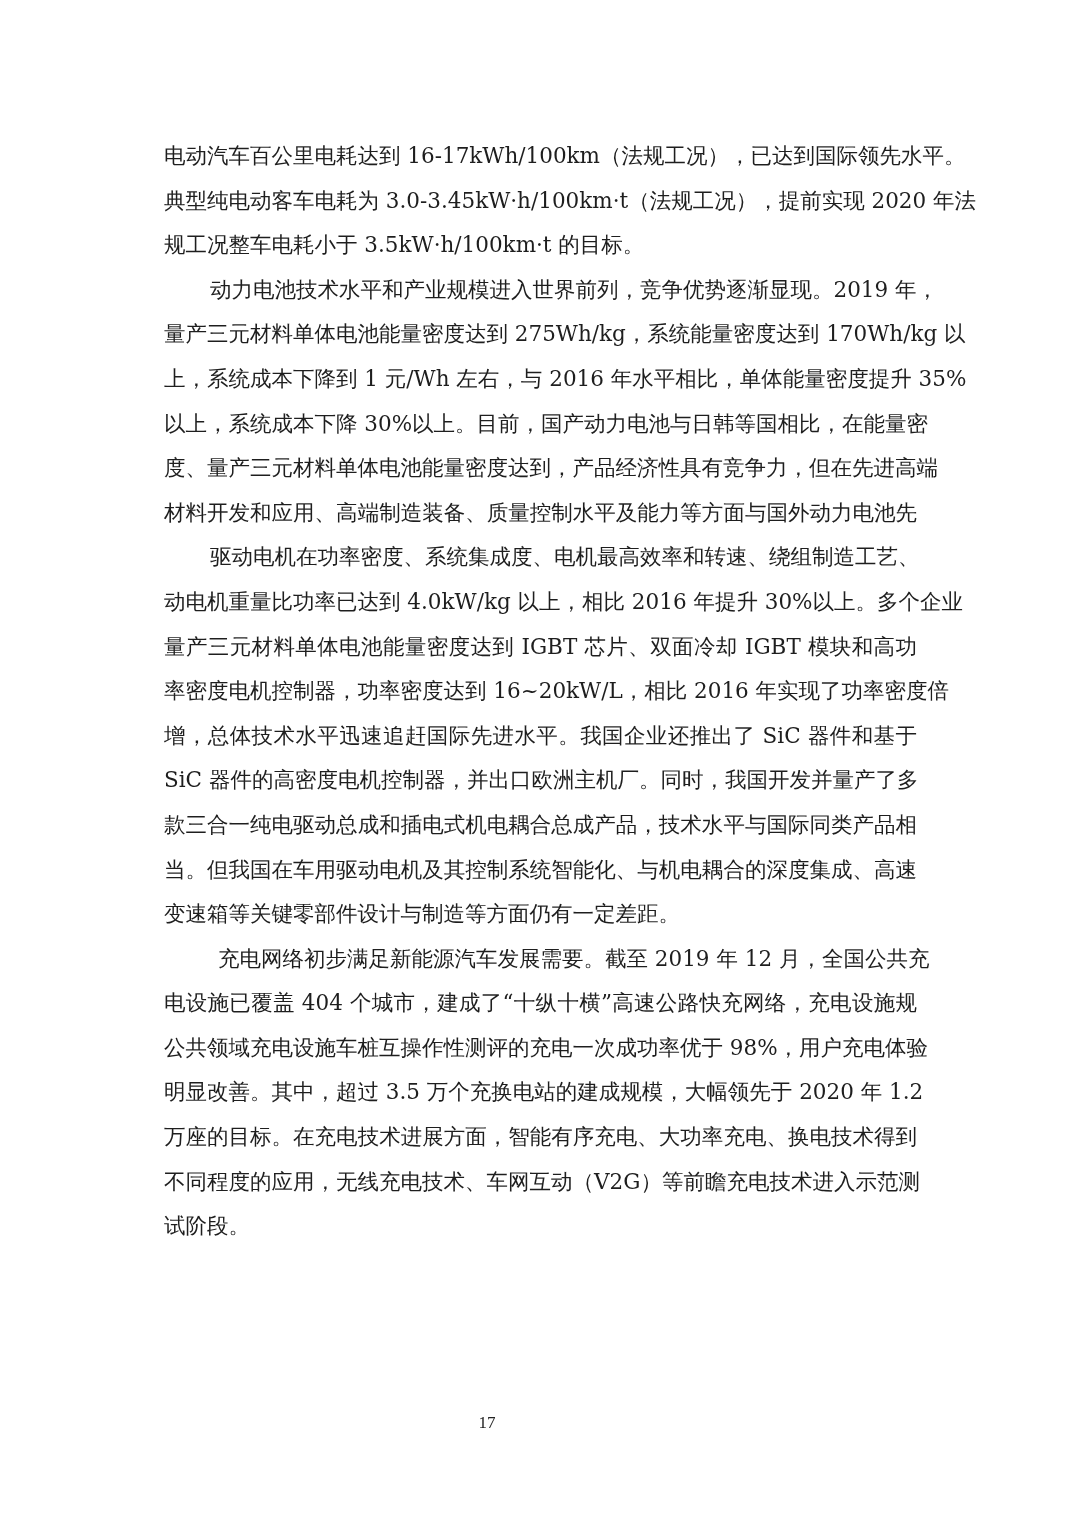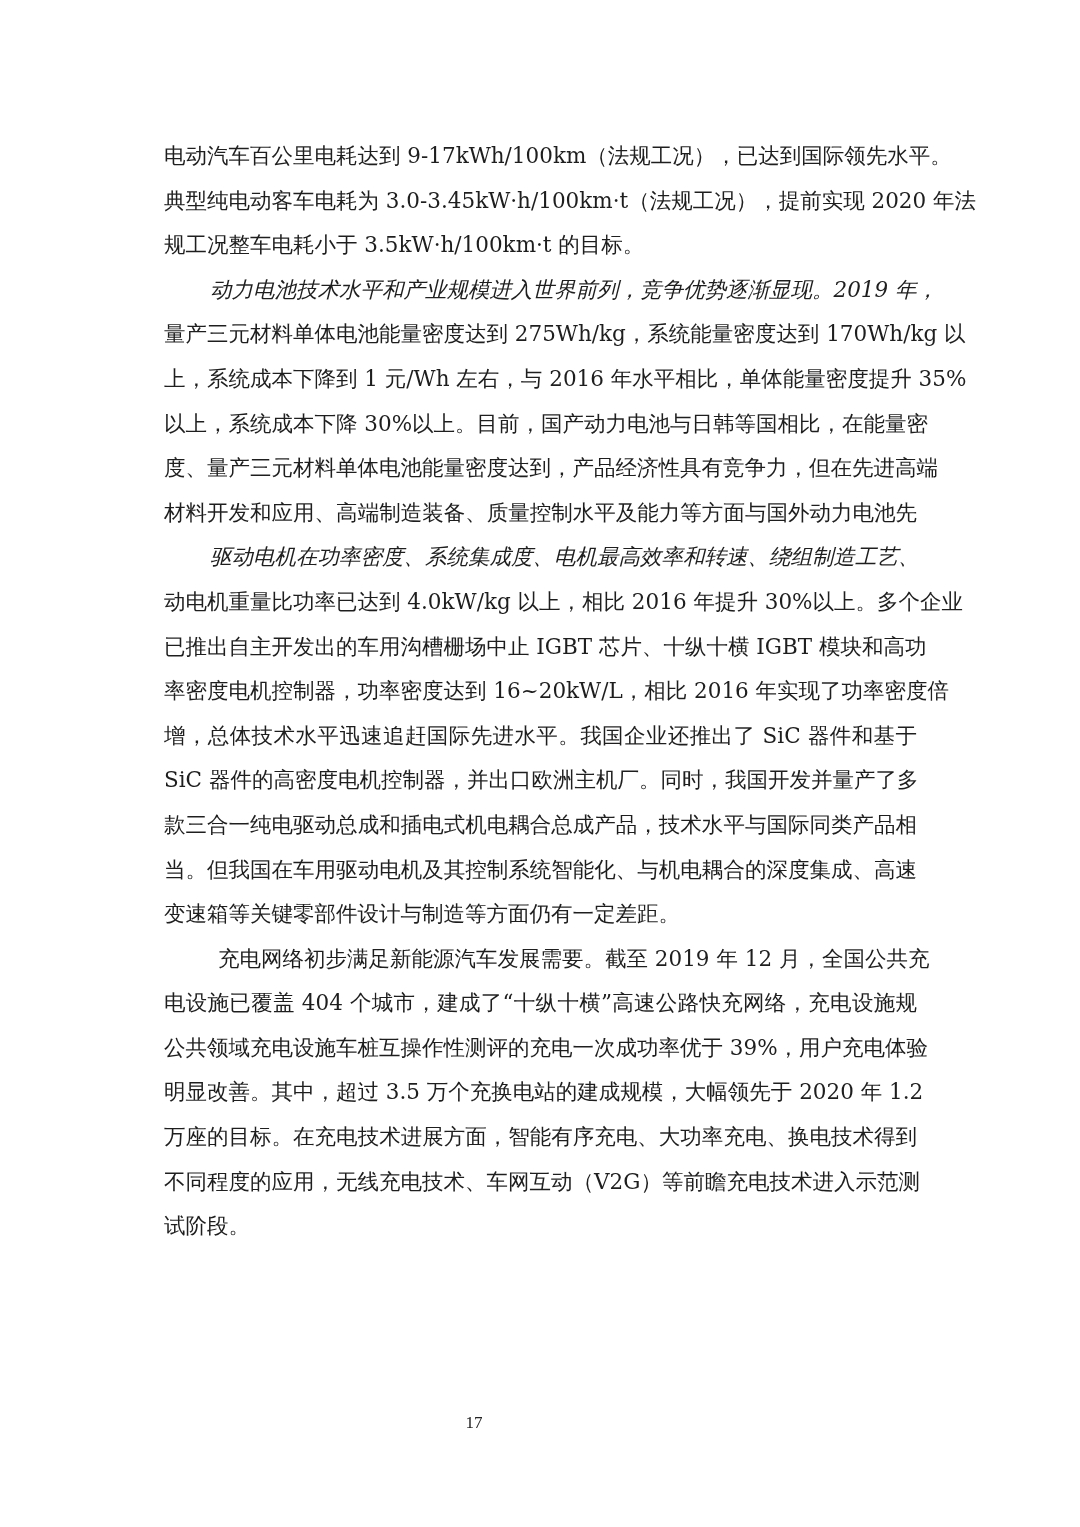--- a/index.html
+++ b/index.html
@@ -10,64 +10,64 @@
   .text-block {
     position: absolute; left: 164px; top: 134px; width: 753px;
     font-family: "DejaVu Serif", "Liberation Serif", serif;
     font-size: 21.5px; color: #1e1e1e;
   }
   .line {
     height: 44.6px; line-height: 44.6px; white-space: nowrap;
     text-align: justify; text-align-last: justify;
   }
   .line.last { text-align-last: left; }
-  .line.indent { padding-left: 46px; font-style: italic; }
+  .line.indent { padding-left: 46px; }
   .line.indent-wide { padding-left: 54px; }
   .page-number {
     position: absolute; left: 0; width: 948px; top: 1413px; text-align: center;
-    font-family: "Liberation Serif", "DejaVu Serif", serif; font-size: 17px; color: #222;
+    font-family: "Liberation Serif", "DejaVu Serif", serif; font-size: 17px; color: #222; padding-left: 13px;
   }
 </style>
 </head>
 <body>
 
 <div class="page">
   <div class="text-block">
 
     <div>
-      <div class="line">电动汽车百公里电耗达到 9-17kWh/100km（法规工况），已达到国际领先水平。</div>
+      <div class="line">电动汽车百公里电耗达到 16-17kWh/100km（法规工况），已达到国际领先水平。</div>
       <div class="line">典型纯电动客车电耗为 3.0-3.45kW·h/100km·t（法规工况），提前实现 2020 年法</div>
       <div class="line last">规工况整车电耗小于 3.5kW·h/100km·t 的目标。</div>
     </div>
 
     <div>
       <div class="line indent">动力电池技术水平和产业规模进入世界前列，竞争优势逐渐显现。2019 年，</div>
       <div class="line">量产三元材料单体电池能量密度达到 275Wh/kg，系统能量密度达到 170Wh/kg 以</div>
       <div class="line">上，系统成本下降到 1 元/Wh 左右，与 2016 年水平相比，单体能量密度提升 35%</div>
       <div class="line">以上，系统成本下降 30%以上。目前，国产动力电池与日韩等国相比，在能量密</div>
       <div class="line">度、量产三元材料单体电池能量密度达到，产品经济性具有竞争力，但在先进高端</div>
       <div class="line">材料开发和应用、高端制造装备、质量控制水平及能力等方面与国外动力电池先</div>
     </div>
 
     <div>
       <div class="line indent">驱动电机在功率密度、系统集成度、电机最高效率和转速、绕组制造工艺、</div>
       <div class="line">动电机重量比功率已达到 4.0kW/kg 以上，相比 2016 年提升 30%以上。多个企业</div>
-      <div class="line">已推出自主开发出的车用沟槽栅场中止 IGBT 芯片、十纵十横 IGBT 模块和高功</div>
+      <div class="line">量产三元材料单体电池能量密度达到 IGBT 芯片、双面冷却 IGBT 模块和高功</div>
       <div class="line">率密度电机控制器，功率密度达到 16~20kW/L，相比 2016 年实现了功率密度倍</div>
       <div class="line">增，总体技术水平迅速追赶国际先进水平。我国企业还推出了 SiC 器件和基于</div>
       <div class="line">SiC 器件的高密度电机控制器，并出口欧洲主机厂。同时，我国开发并量产了多</div>
       <div class="line">款三合一纯电驱动总成和插电式机电耦合总成产品，技术水平与国际同类产品相</div>
       <div class="line">当。但我国在车用驱动电机及其控制系统智能化、与机电耦合的深度集成、高速</div>
       <div class="line last">变速箱等关键零部件设计与制造等方面仍有一定差距。</div>
     </div>
 
     <div>
       <div class="line indent-wide">充电网络初步满足新能源汽车发展需要。截至 2019 年 12 月，全国公共充</div>
       <div class="line">电设施已覆盖 404 个城市，建成了“十纵十横”高速公路快充网络，充电设施规</div>
-      <div class="line">公共领域充电设施车桩互操作性测评的充电一次成功率优于 39%，用户充电体验</div>
+      <div class="line">公共领域充电设施车桩互操作性测评的充电一次成功率优于 98%，用户充电体验</div>
       <div class="line">明显改善。其中，超过 3.5 万个充换电站的建成规模，大幅领先于 2020 年 1.2</div>
       <div class="line">万座的目标。在充电技术进展方面，智能有序充电、大功率充电、换电技术得到</div>
       <div class="line">不同程度的应用，无线充电技术、车网互动（V2G）等前瞻充电技术进入示范测</div>
       <div class="line last">试阶段。</div>
     </div>
 
   </div>
 
   <div class="page-number">17</div>
 </div>

